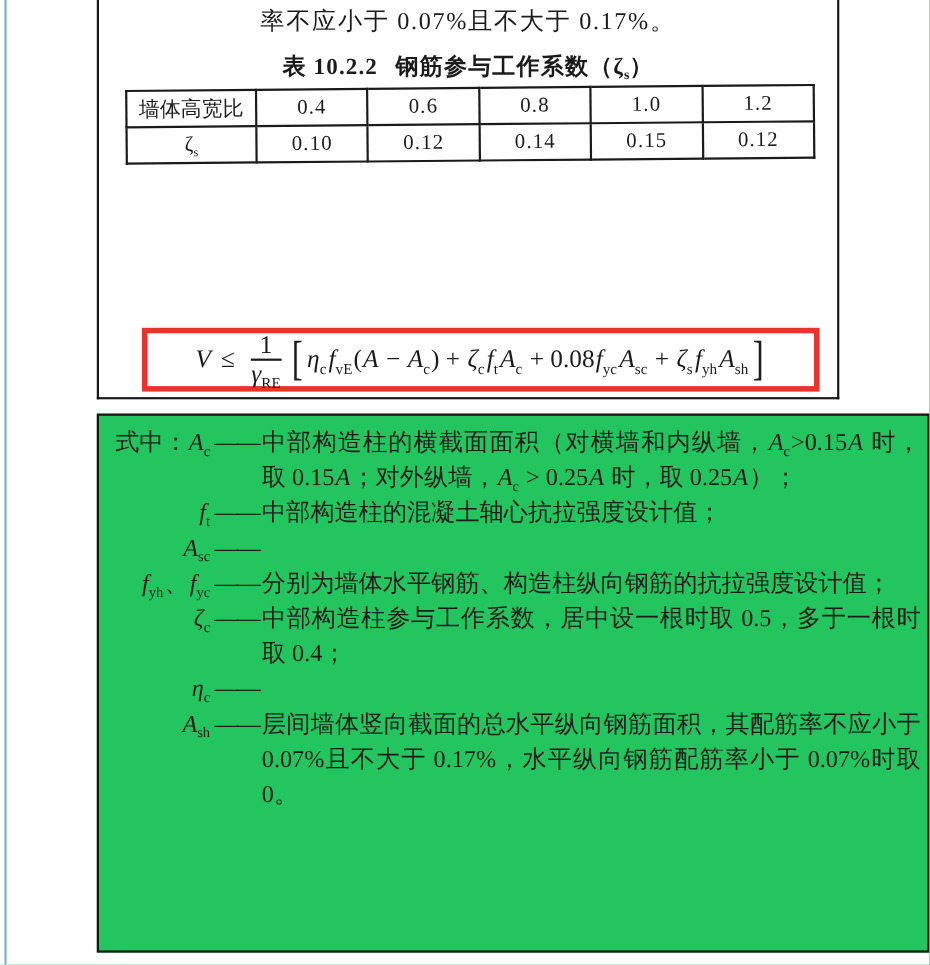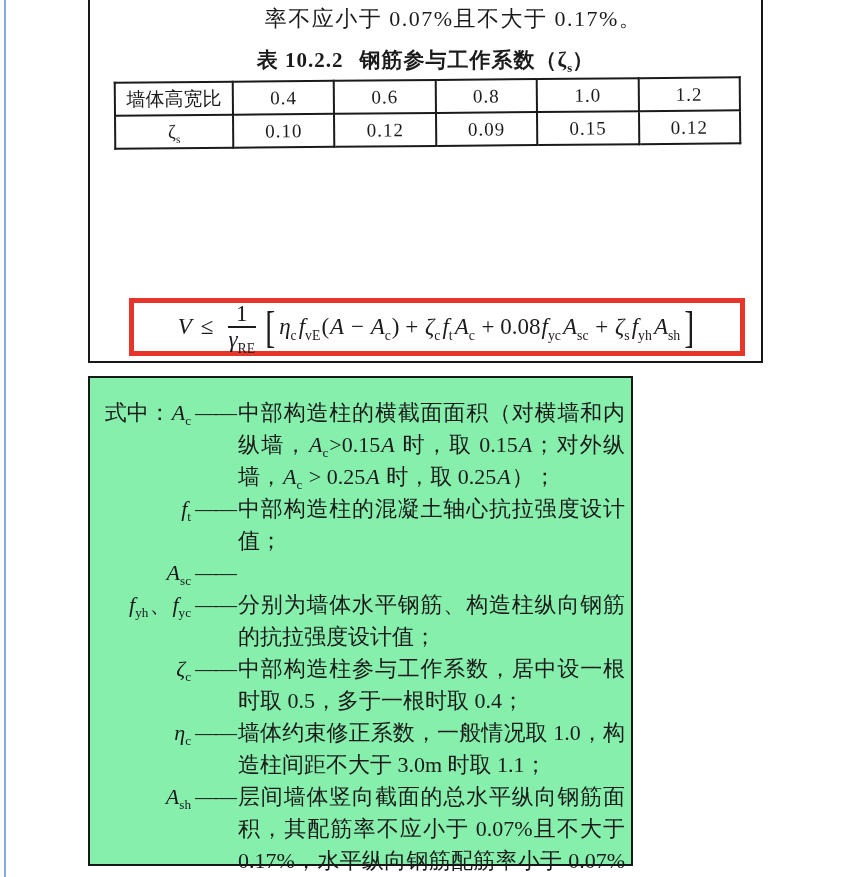--- a/index.html
+++ b/index.html
@@ -11,21 +11,21 @@
   
   .edge-line{position:absolute;left:4px;top:0;width:2px;height:877px;background:#84abdf;}
 
   
   .upper-region{
     position:absolute;left:88px;top:-3px;width:675px;height:366px;
     border:2px solid #181818;border-top:none;box-sizing:border-box;background:#fff;
   }
   .top-line{
     position:absolute;top:7px;left:0;width:100%;text-align:center;
-    font-size:22px;letter-spacing:1.5px;white-space:nowrap;margin-left:28px;
+    font-size:22px;letter-spacing:1.5px;white-space:nowrap;
   }
   .table-title{
     position:absolute;top:49px;left:0;width:100%;text-align:center;
     font-weight:bold;font-size:21px;letter-spacing:1px;white-space:nowrap;
   }
   .table-title .tprefix{margin-right:16px;}
   .ztable{
     position:absolute;left:24px;top:82px;width:627px;border-collapse:collapse;
     font-size:19px;transform:rotate(-0.5deg);background:#fff;
   }
@@ -52,22 +52,22 @@
   .mvar sub,.ztable sub,.table-title sub{font-size:0.6em;line-height:0;letter-spacing:0;font-style:normal;}
   .mvar sub{font-style:normal;}
   .f-rel{margin:0 8px;}
   .frac{display:inline-flex;flex-direction:column;align-items:center;line-height:1.05;margin:0 4px;}
   .frac .num{display:block;border-bottom:2px solid #1b1b1b;padding:0 8px;}
   .frac .den{display:block;padding:0 2px;}
   .f-bracket{font-size:30px;transform:scaleY(1.45);font-style:normal;margin:0 3px;font-weight:400;}
 
   
   .def-box{
-    position:absolute;left:88px;top:376px;width:545px;height:490px;box-sizing:border-box;
-    border:2px solid #181818;background:#86efac;padding:19px 6px 0 8px;
+    position:absolute;left:88px;top:376px;width:757px;height:490px;box-sizing:border-box;
+    border:2px solid #181818;background:#22c55e;padding:8px 6px 0 8px;
     font-size:22px;line-height:32px;
   }
   .def-row{display:grid;grid-template-columns:94px 46px 1fr;}
   .def-term{text-align:right;white-space:nowrap;}
   .def-dash{text-align:center;letter-spacing:-2px;overflow:hidden;}
   .def-desc{text-align:justify;}
 </style>
 </head>
 <body>
 
@@ -87,21 +87,21 @@
         <td>0.4</td>
         <td>0.6</td>
         <td>0.8</td>
         <td>1.0</td>
         <td>1.2</td>
       </tr>
       <tr>
         <td class="firstcol"><span>ζ</span><sub>s</sub></td>
         <td>0.10</td>
         <td>0.12</td>
-        <td>0.09</td>
+        <td>0.14</td>
         <td>0.15</td>
         <td>0.12</td>
       </tr>
     </tbody>
   </table>
 
 
   <div class="formula-box">
     <span class="mvar">V</span>
     <span class="f-rel">≤</span>
@@ -137,21 +137,20 @@
         <div class="def-desc">分别为墙体水平钢筋、构造柱纵向钢筋的抗拉强度设计值；</div>
       </div>
       <div class="def-row">
         <div class="def-term"><span class="mvar">ζ<sub>c</sub></span></div>
         <div class="def-dash">——</div>
         <div class="def-desc">中部构造柱参与工作系数，居中设一根时取 0.5，多于一根时取 0.4；</div>
       </div>
       <div class="def-row">
         <div class="def-term"><span class="mvar">η<sub>c</sub></span></div>
         <div class="def-dash">——</div>
-        <div class="def-desc">墙体约束修正系数，一般情况取 1.0，构造柱间距不大于 3.0m 时取 1.1；</div>
       </div>
       <div class="def-row">
         <div class="def-term"><span class="mvar">A<sub>sh</sub></span></div>
         <div class="def-dash">——</div>
         <div class="def-desc">层间墙体竖向截面的总水平纵向钢筋面积，其配筋率不应小于 0.07%且不大于 0.17%，水平纵向钢筋配筋率小于 0.07%时取 0。</div>
       </div>
     </div>
 </div>
 
 </body></html>

